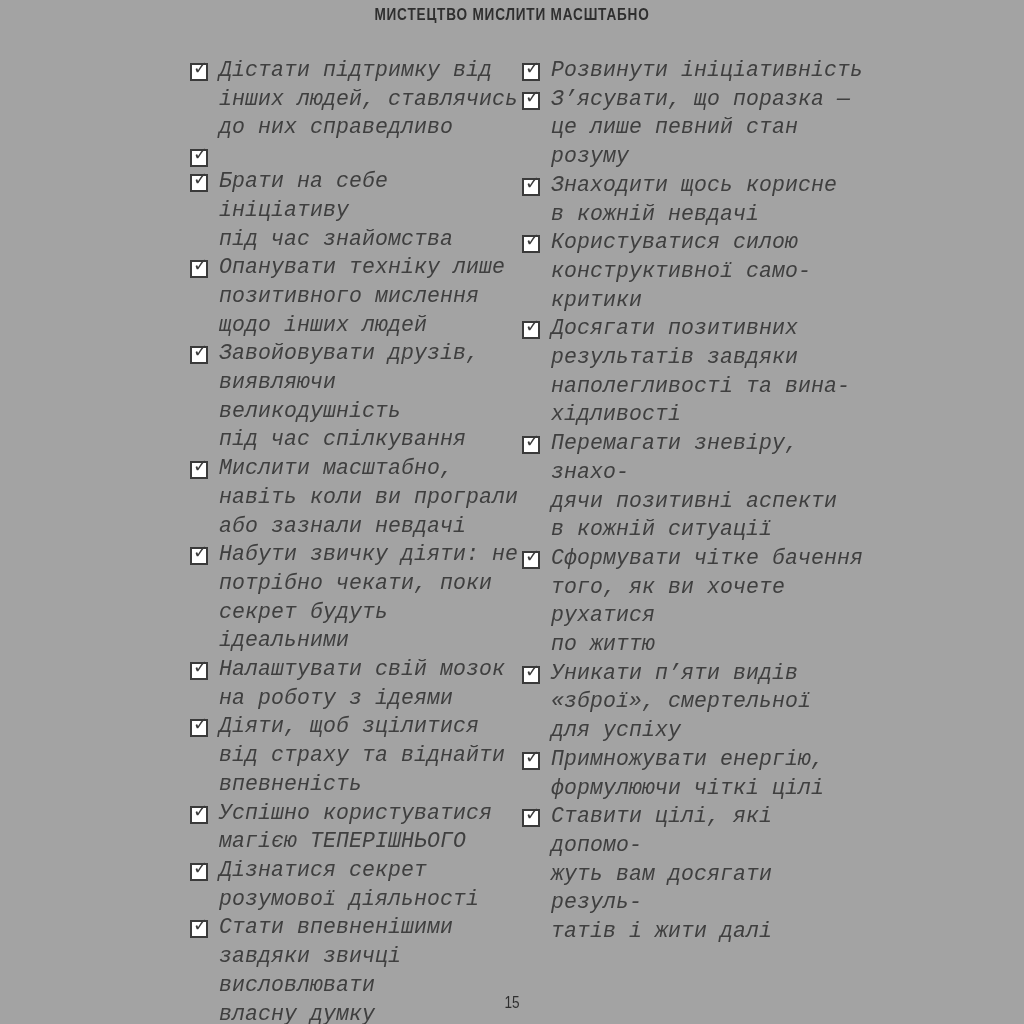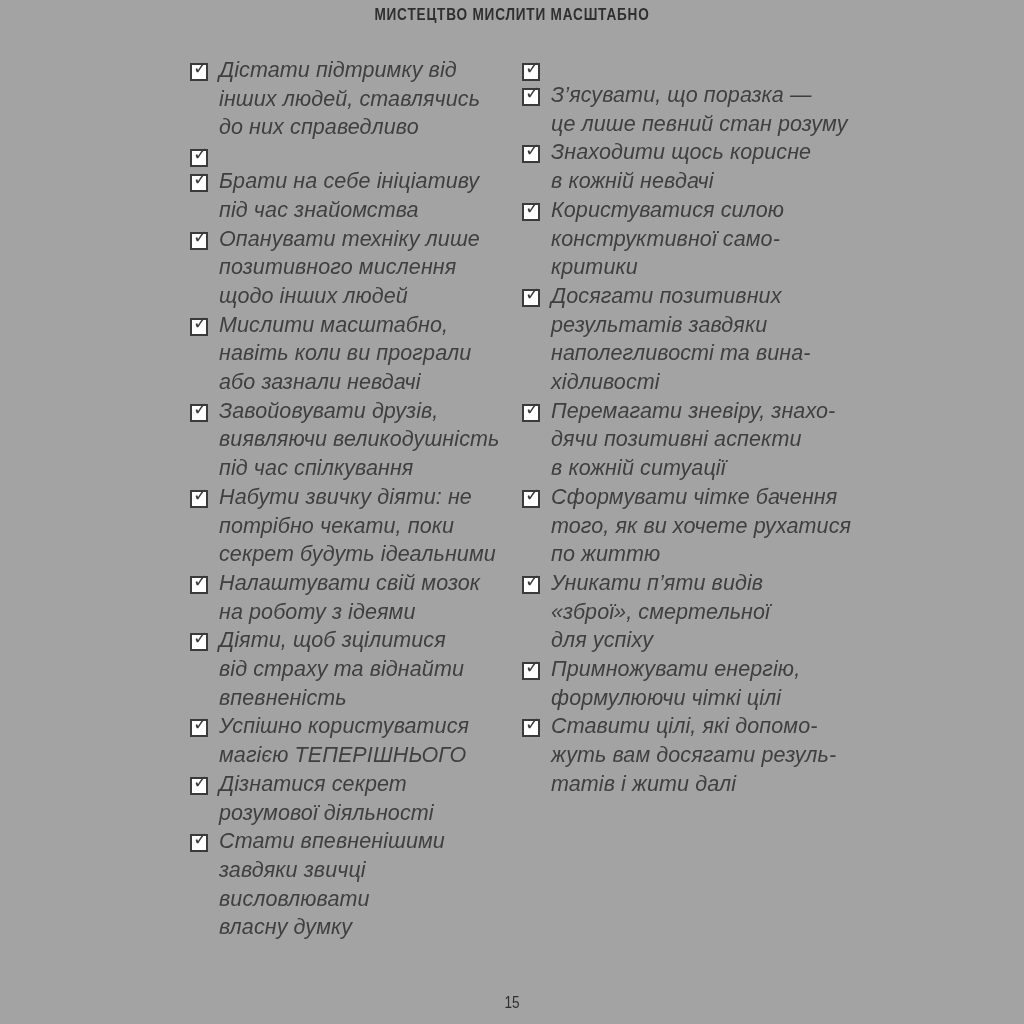--- a/index.html
+++ b/index.html
@@ -51,21 +51,21 @@
     left: 1px;
     top: -6px;
     font-size: 18px;
     line-height: 1;
     font-weight: 700;
     color: #3a3a3a;
     font-family: "DejaVu Sans", sans-serif;
     font-style: normal;
   }
   .item-text {
-    font-family: Liberation Sans, sans-serif;
+    font-family: Liberation Mono, monospace;
     font-style: italic;
     font-size: 21.5px;
     line-height: 28.7px;
     color: #3f3f3f;
     white-space: pre-line;
     letter-spacing: 0.1px;
   }
   .page-number {
     position: absolute;
     bottom: 12px;
@@ -106,34 +106,34 @@
 
   <div class="item">
     <span class="cb"></span>
     <span class="item-text">Опанувати техніку лише
 позитивного мислення
 щодо інших людей</span>
   </div>
 
   <div class="item">
     <span class="cb"></span>
+    <span class="item-text">Завойовувати друзів,
+виявляючи великодушність
+під час спілкування</span>
+  </div>
+
+  <div class="item">
+    <span class="cb"></span>
     <span class="item-text">Мислити масштабно,
 навіть коли ви програли
 або зазнали невдачі</span>
   </div>
 
   <div class="item">
     <span class="cb"></span>
-    <span class="item-text">Завойовувати друзів,
-виявляючи великодушність
-під час спілкування</span>
-  </div>
-
-  <div class="item">
-    <span class="cb"></span>
     <span class="item-text">Набути звичку діяти: не
 потрібно чекати, поки
 секрет будуть ідеальними</span>
   </div>
 
   <div class="item">
     <span class="cb"></span>
     <span class="item-text">Налаштувати свій мозок
 на роботу з ідеями</span>
   </div>
@@ -160,20 +160,21 @@
   <div class="item">
     <span class="cb"></span>
     <span class="item-text">Стати впевненішими
 завдяки звичці висловлювати
 власну думку</span>
   </div>
 </div>
     <div class="column column-right">
   <div class="item">
     <span class="cb"></span>
+    <span class="item-text">Розвинути ініціативність</span>
   </div>
 
   <div class="item">
     <span class="cb"></span>
     <span class="item-text">З’ясувати, що поразка —
 це лише певний стан розуму</span>
   </div>
 
   <div class="item">
     <span class="cb"></span>

